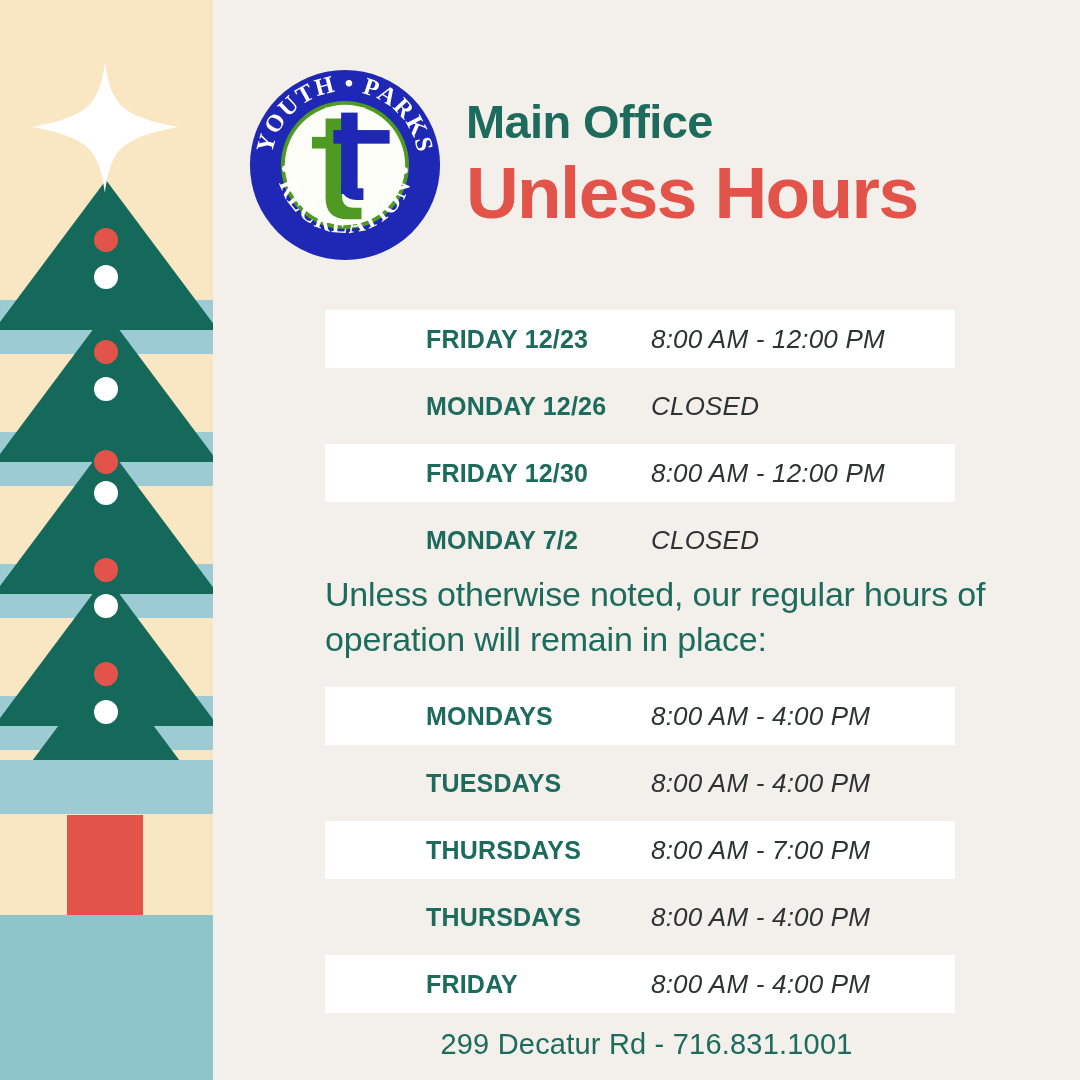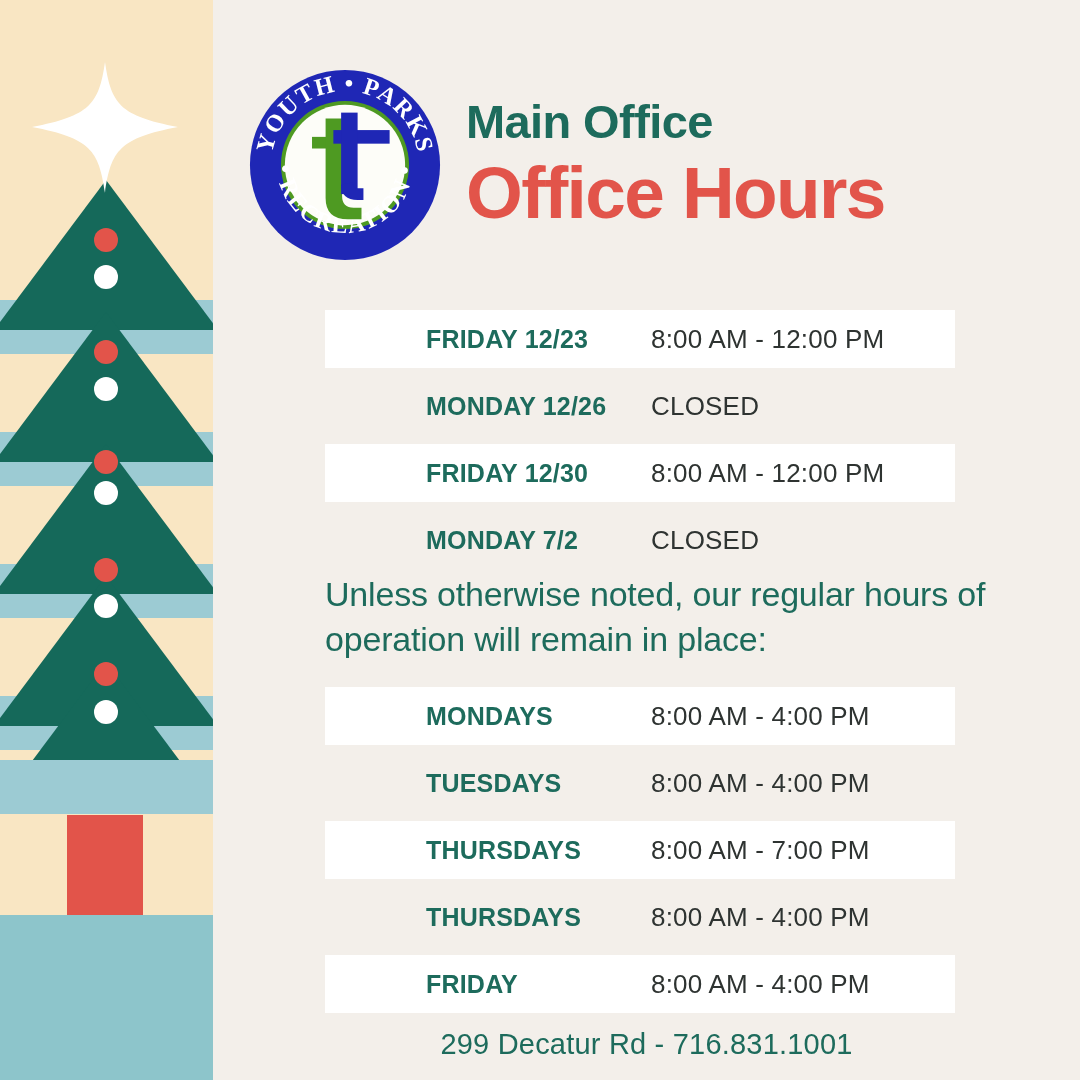--- a/index.html
+++ b/index.html
@@ -57,21 +57,21 @@
     position:relative; height:58px; margin-bottom:9px;
     display:flex; align-items:center;padding-left:46px;
   }
   .hours-row.shaded { background:#FFFFFF; }
   .hours-row.plain  { background:transparent; }
   .day-label {
     width:280px; padding-left:55px;
     color:#1D6B5C; font-size:25px; font-weight:bold; letter-spacing:0.2px;
   }
   .time-value {
-    color:#2E3331; font-size:26px; font-weight:normal; letter-spacing:0.2px;
+    color:#2E3331; font-size:26px; font-weight:normal; letter-spacing:0.2px;font-style:italic;
   }
 
   
   #regular-note {
     position:absolute; left:325px; top:572px; width:680px;
     color:#1D6B5C; font-size:34px; line-height:1.33; letter-spacing:-0.2px;
   }
 
   
   #footer {
@@ -135,21 +135,21 @@
   <rect x="66" y="71" width="44" height="12" fill="#4E9A22"></rect>
   <path d="M80 52 h17 v80 q0 12 12 12 h8 v12 h-14 q-23 0 -23 -22 Z" fill="#4E9A22"></path>
 
   <rect x="88" y="64" width="58" height="14" fill="#1F27B5"></rect>
   <rect x="96" y="46" width="17" height="84" fill="#1F27B5"></rect>
   <path d="M96 120 q0 16 17 16 h6 v-12 h-6 q-5 0 -5 -6 Z" fill="#1F27B5"></path>
 </svg>
 
 <div id="header-text">
   <div id="main-office">Main Office</div>
-  <div id="holiday-hours">Office Hours</div>
+  <div id="holiday-hours">Unless Hours</div>
 </div>
 
 <div id="holiday-table" class="hours-table">
   <div class="hours-row shaded">
     <span class="day-label">FRIDAY 12/23</span>
     <span class="time-value">8:00 AM - 12:00 PM</span>
   </div>
   <div class="hours-row plain">
     <span class="day-label">MONDAY 12/26</span>
     <span class="time-value">CLOSED</span>

